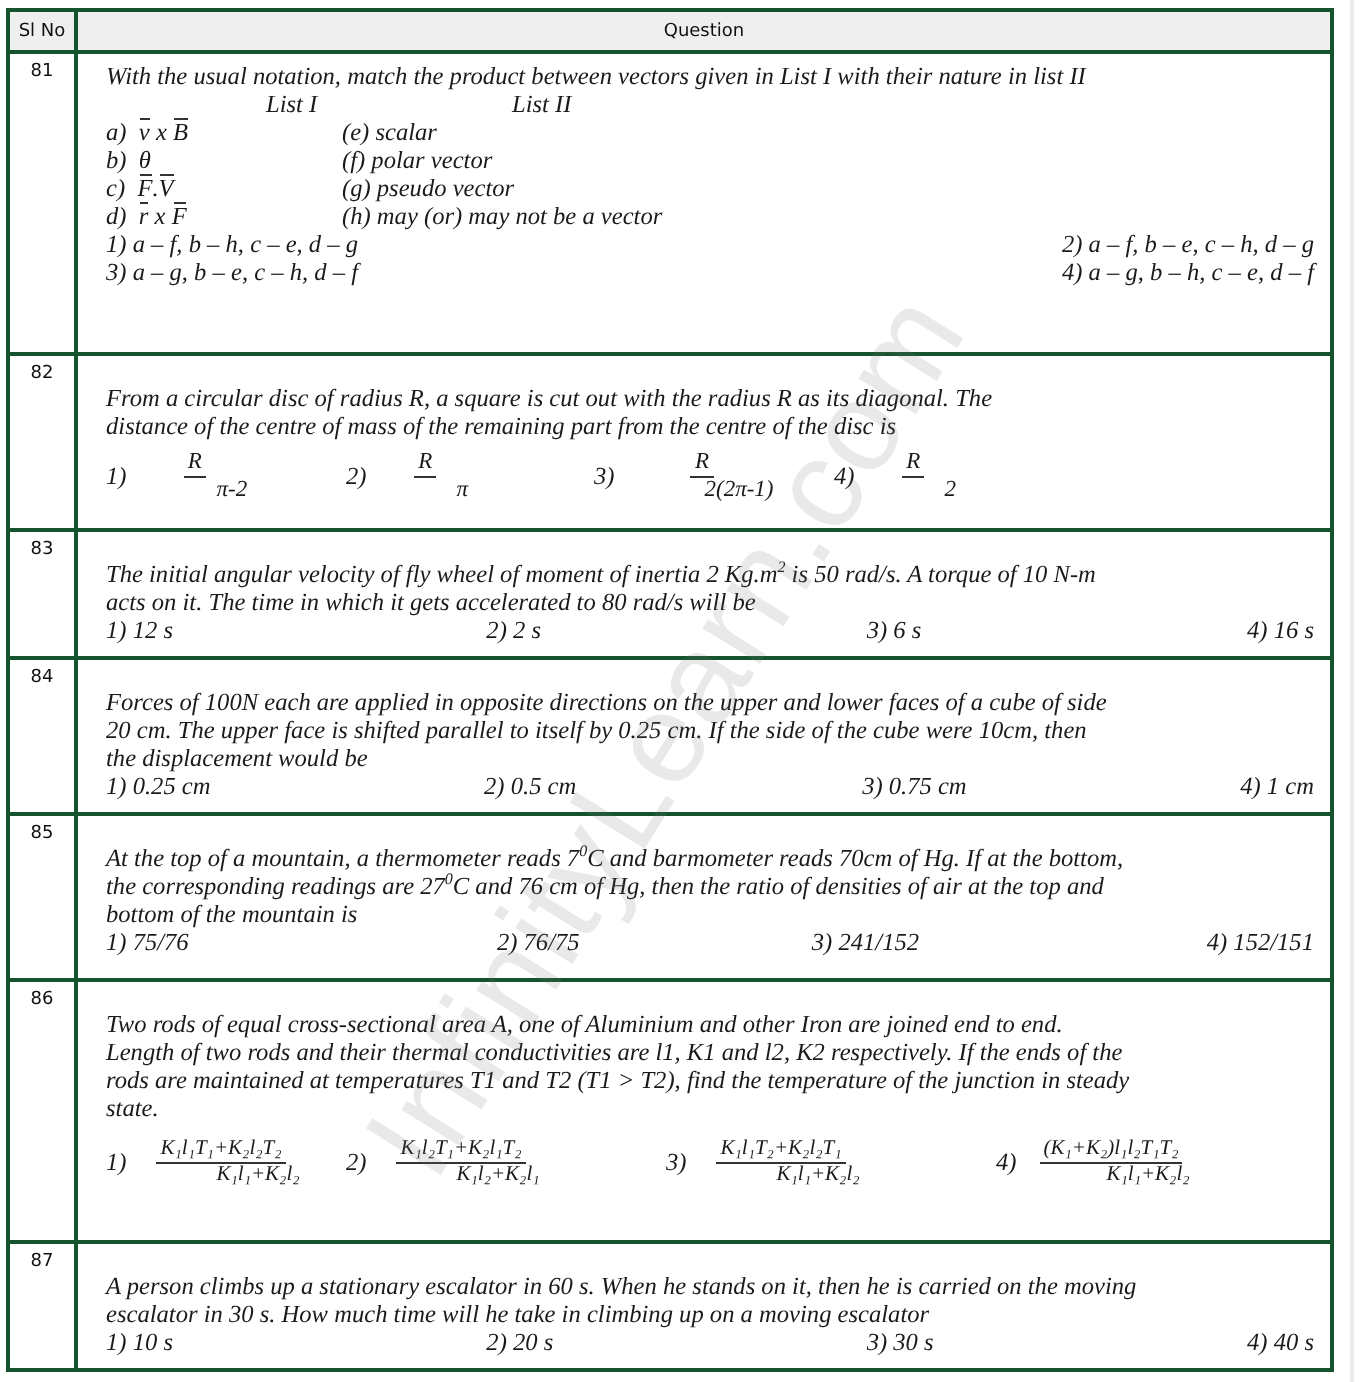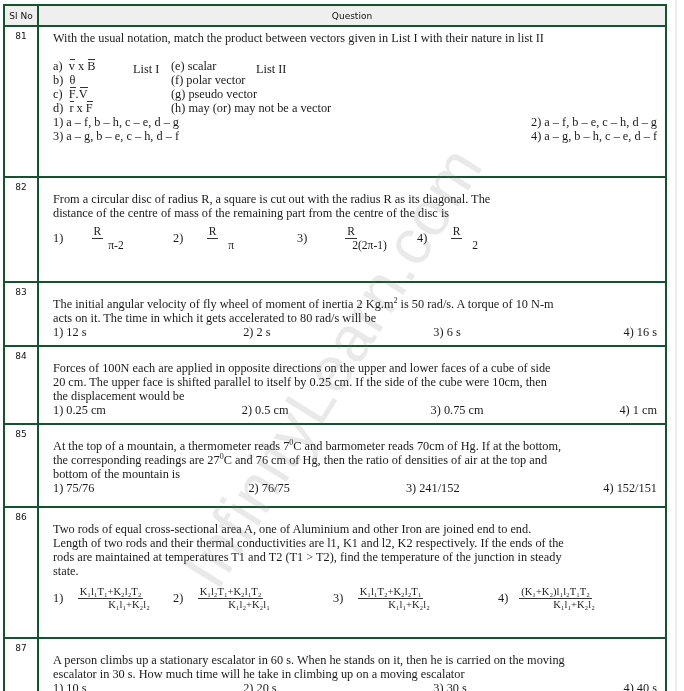--- a/index.html
+++ b/index.html
@@ -52,28 +52,29 @@
       color: #111;
       text-align: center;
       padding-top: 4px !important;
     }
     .q-cell {
       font-family: "Liberation Serif", serif;
       font-size: 12.3px;
       color: #1a1a1a;
       line-height: 14px;
       padding: 6px 8px 6px 14px !important;
+      font-style: italic;
     }
     .q-cell.pad-top { padding-top: 14px !important; }
     .line { white-space: nowrap; }
     .list-head {
       position: relative;
       height: 14px;
     }
-    .list-head span { position: absolute; top: 17px; }
+    .list-head span { position: absolute; top: 0; }
     .match-row {
       display: flex;
       height: 14px;
     }
     .match-row .left { width: 118px; }
     .opts {
       display: flex;
       white-space: nowrap;
       justify-content: space-between;
     }
@@ -167,21 +168,21 @@
             <span style="width:167px">1) a – f, b – h, c – e, d – g</span>
             <span>2) a – f, b – e, c – h, d – g</span>
           </div>
           <div class="opts">
             <span style="width:167px">3) a – g, b – e, c – h, d – f</span>
             <span>4) a – g, b – h, c – e, d – f</span>
           </div>
         </td>
       </tr>
 
-      <tr style="height:105px">
+      <tr style="height:88px">
         <td class="sl-cell">82</td>
         <td class="q-cell pad-top">
           <div class="line">From a circular disc of radius R, a square is cut out with the radius R as its diagonal.  The</div>
           <div class="line">distance of the centre of mass of the remaining part from the centre of the disc is</div>
           <div class="frac-row">
             <div class="frac-opt" style="width:120px">
               <span class="num-label">1)</span>
               <span class="frac">
                   <span class="n">R</span>
                   <span class="d">π-2</span>

